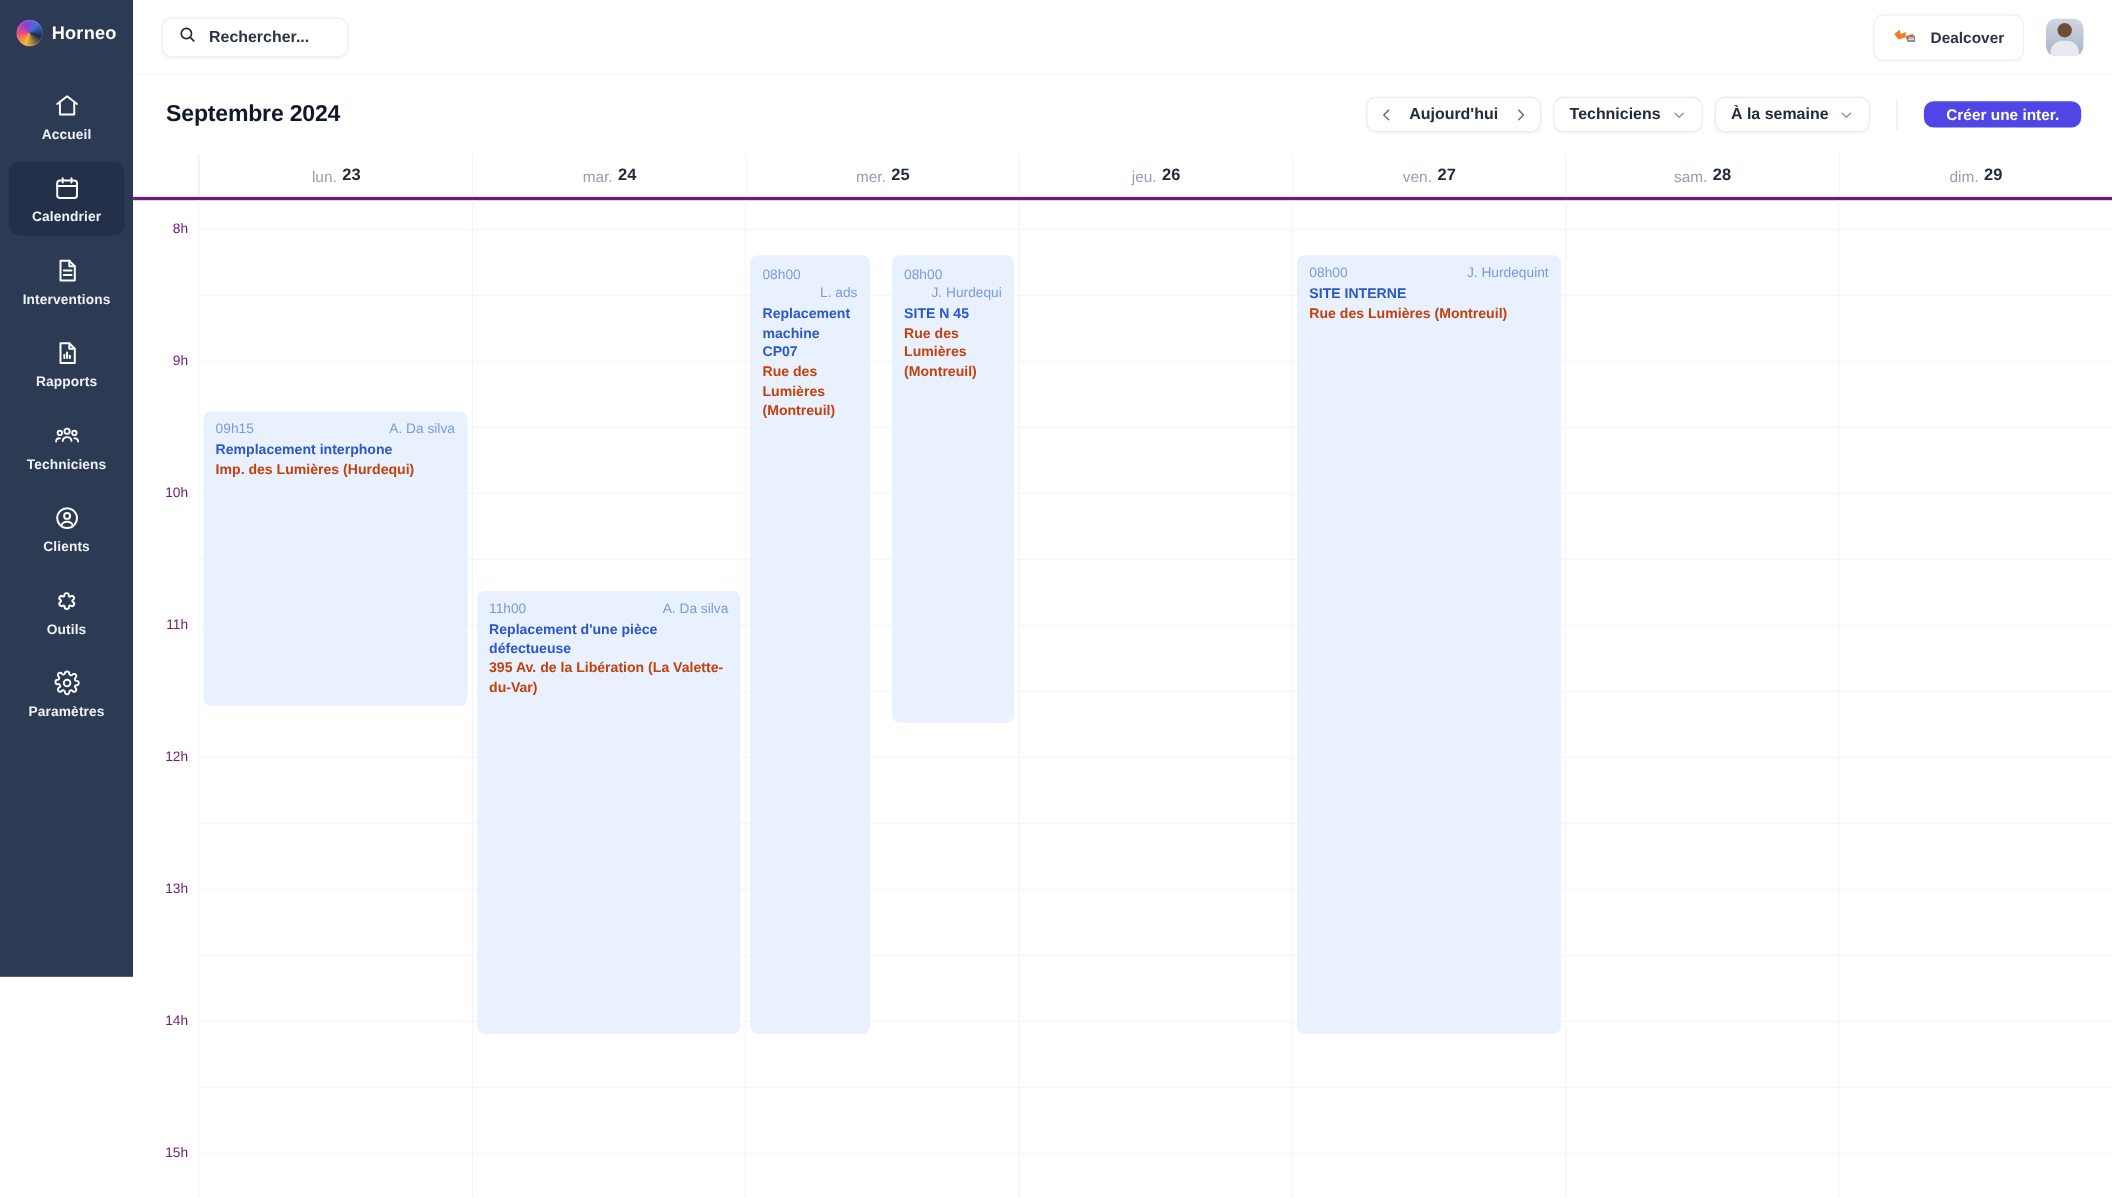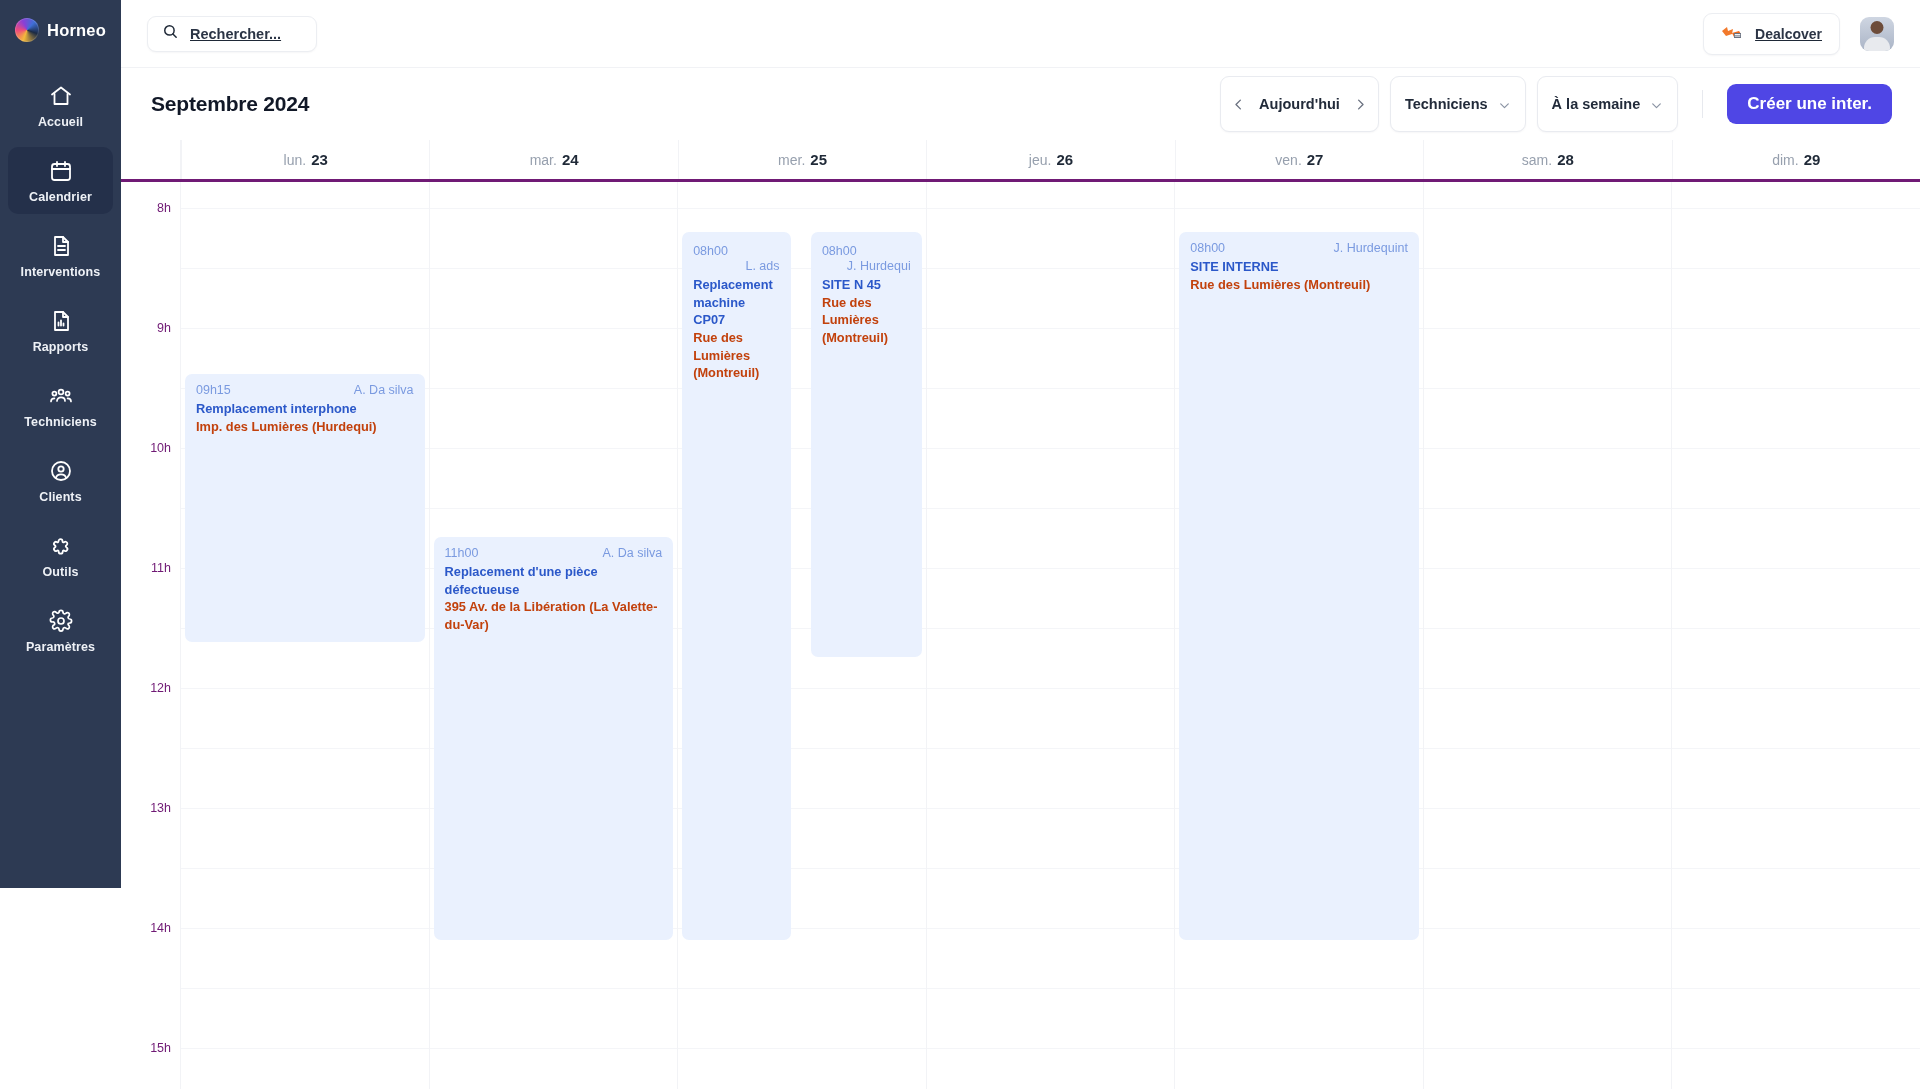--- a/index.html
+++ b/index.html
@@ -35,21 +35,21 @@
   }
   .nav-item.active { background: #24304a; }
   .nav-item svg { width: 24px; height: 24px; display: block; }
   .nav-label { color: #eef1f6; font-size: 12.5px; font-weight: bold; letter-spacing: .1px; }
 
   
   .main { flex: 1; display: flex; flex-direction: column; min-width: 0; background: #fff; }
 
   .topbar {
     height: 68px; flex: 0 0 68px; display: flex; align-items: center;
-    padding: 0 26px 0 26px; border-bottom: 1px solid #f1f2f5; background: #fff; text-decoration: underline;
+    padding: 0 26px 0 26px; border-bottom: 1px solid #f1f2f5; background: #fff;
   }
   .search-box {
     display: flex; align-items: center; gap: 11px;
     width: 170px; height: 36px; padding: 0 14px;
     border: 1px solid #eceef2; border-radius: 9px; background: #fff;
     box-shadow: 0 1px 2px rgba(16,24,40,.04);
   }
   .search-box svg { width: 17px; height: 17px; flex: 0 0 17px; }
   .search-ph { font-size: 14.5px; color: #2b3445; font-weight: bold; }
   .topbar-spacer { flex: 1; }
@@ -76,37 +76,37 @@
 
   
   .toolbar {
     height: 72px; flex: 0 0 72px; display: flex; align-items: center;
     padding: 0 28px 0 30px; background: #fff;
   }
   .cal-title { font-size: 21px; font-weight: bold; color: #111827; letter-spacing: -.2px; }
   .toolbar-spacer { flex: 1; }
   .ctrl-group { display: flex; align-items: center; gap: 11px; }
   .btn-pill {
-    display: flex; align-items: center; height: 56px; border: 1px solid #e9ebf0;
+    display: flex; align-items: center; height: 32px; border: 1px solid #e9ebf0;
     border-radius: 9px; background: #fff; cursor: pointer;
     box-shadow: 0 1px 2px rgba(16,24,40,.04);
   }
   .nav-arrow {
     width: 34px; height: 100%; display: flex; align-items: center; justify-content: center;
     cursor: pointer;
   }
   .nav-arrow svg { width: 15px; height: 15px; }
   .today-label { font-size: 14.5px; font-weight: bold; color: #222b3a; padding: 0 4px; }
   .select-pill { gap: 10px; padding: 0 14px; }
   .select-label { font-size: 14.5px; font-weight: bold; color: #222b3a; }
   .chev { width: 13px; height: 13px; flex: 0 0 13px; }
   .divider-v { width: 1px; height: 28px; background: #e7e9ee; margin: 0 13px; }
   .btn-primary {
-    height: 40px; padding: 0 20px; border: none; border-radius: 9px;
-    background: #4f46e5; color: #fff; font-size: 17px; font-weight: bold;
+    height: 24px; padding: 0 20px; border: none; border-radius: 9px;
+    background: #4f46e5; color: #fff; font-size: 14px; font-weight: bold;
     cursor: pointer; font-family: inherit;
   }
 
   
   .cal-wrap { flex: 1; display: flex; flex-direction: column; min-height: 0; }
   .day-header-row {
     display: flex; height: 42px; flex: 0 0 42px;
     border-bottom: 3px solid #701a75;
   }
   .gutter-head { width: 60px; flex: 0 0 60px; border-right: 1px solid #f2f3f6; }

